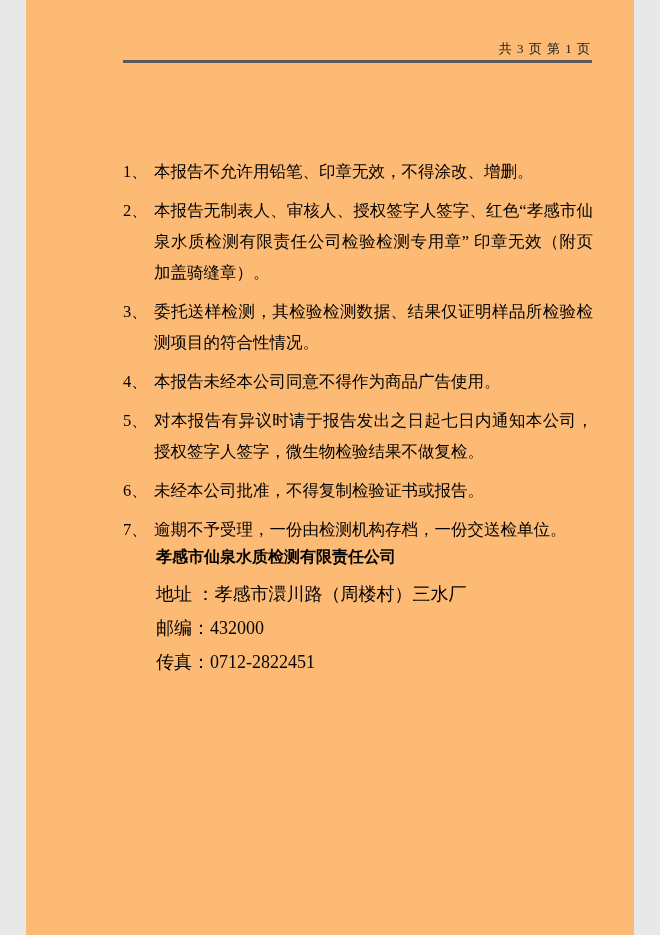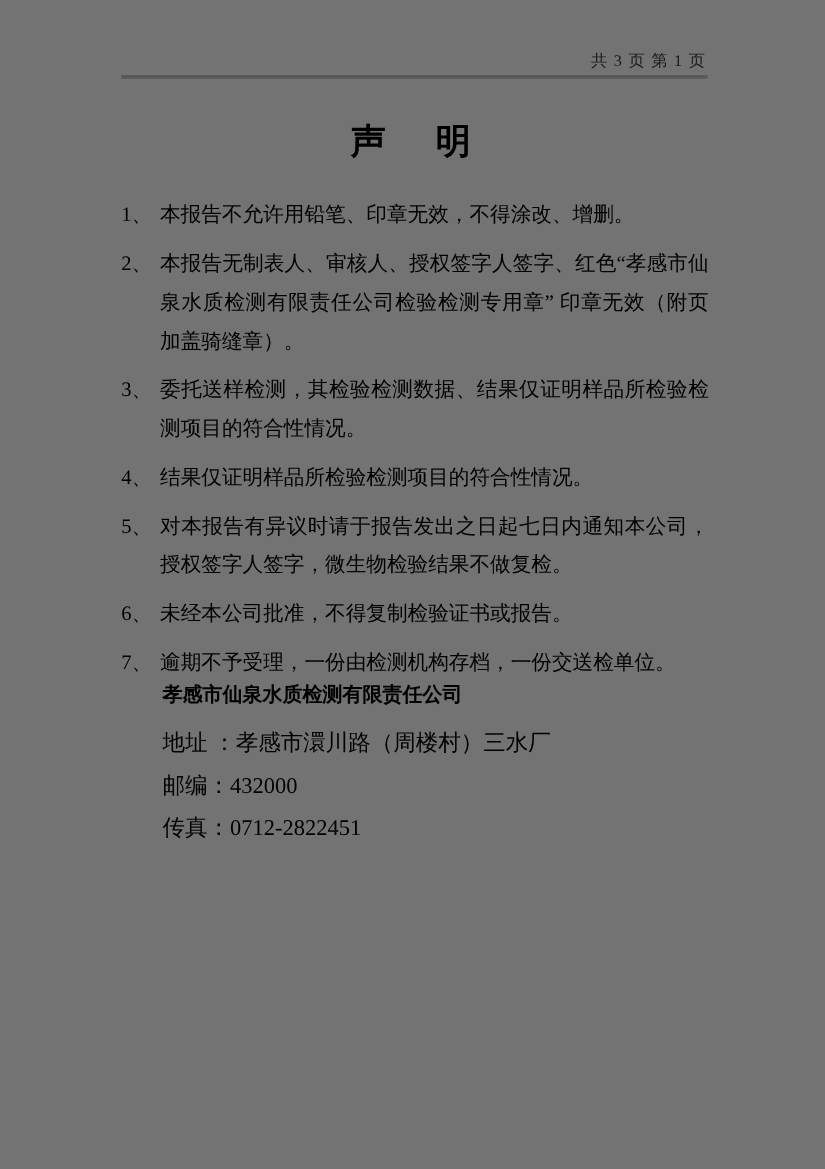--- a/index.html
+++ b/index.html
@@ -3,24 +3,24 @@
 <meta charset="utf-8">
 <style>
   * { margin: 0; padding: 0; box-sizing: border-box; }
   html, body { background: #e8e8e8; }
   body {
     font-family: "Liberation Serif", "DejaVu Serif", serif;
     color: #000000;
   }
   .page {
     position: relative;
-    width: 660px;
+    width: 608px;
     height: 935px;
     margin: 0 auto;
-    background: #737373;
+    background: #fdba74;
     overflow: hidden;
   }
   .page-header {
     position: absolute;
     top: 41px;
     left: 97px;
     width: 468px;
     text-align: right;
     font-size: 13px;
     line-height: 16px;
@@ -97,38 +97,37 @@
 </style>
 </head>
 <body>
 
 <div class="page">
 
   <div class="page-header">共 3 页  第 1 页</div>
 
   <div class="header-rule"></div>
 
-  <div class="doc-title">声　明</div>
 
   <div class="items">
     <div class="item">
       <span class="item-num">1、</span>
       <span class="item-text">本报告不允许用铅笔、印章无效，不得涂改、增删。</span>
     </div>
     <div class="item">
       <span class="item-num">2、</span>
       <span class="item-text">本报告无制表人、审核人、授权签字人签字、红色“孝感市仙泉水质检测有限责任公司检验检测专用章” 印章无效（附页加盖骑缝章）。</span>
     </div>
     <div class="item">
       <span class="item-num">3、</span>
       <span class="item-text">委托送样检测，其检验检测数据、结果仅证明样品所检验检测项目的符合性情况。</span>
     </div>
     <div class="item">
       <span class="item-num">4、</span>
-      <span class="item-text">结果仅证明样品所检验检测项目的符合性情况。</span>
+      <span class="item-text">本报告未经本公司同意不得作为商品广告使用。</span>
     </div>
     <div class="item">
       <span class="item-num">5、</span>
       <span class="item-text">对本报告有异议时请于报告发出之日起七日内通知本公司，授权签字人签字，微生物检验结果不做复检。</span>
     </div>
     <div class="item">
       <span class="item-num">6、</span>
       <span class="item-text">未经本公司批准，不得复制检验证书或报告。</span>
     </div>
     <div class="item">

